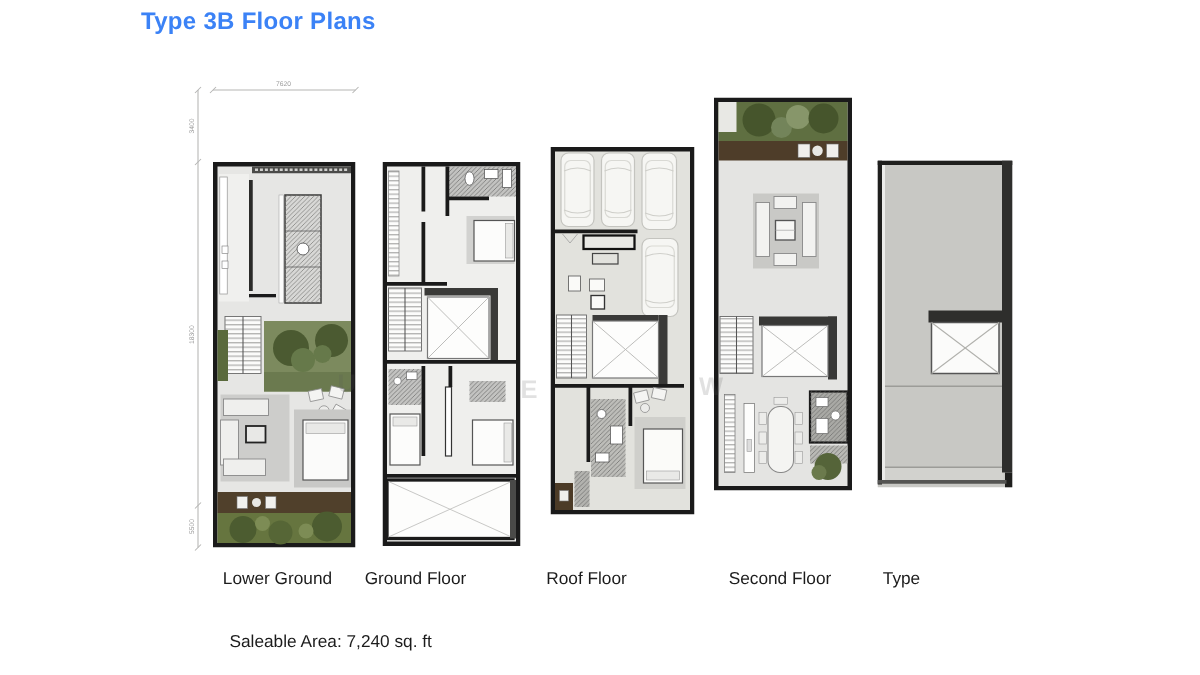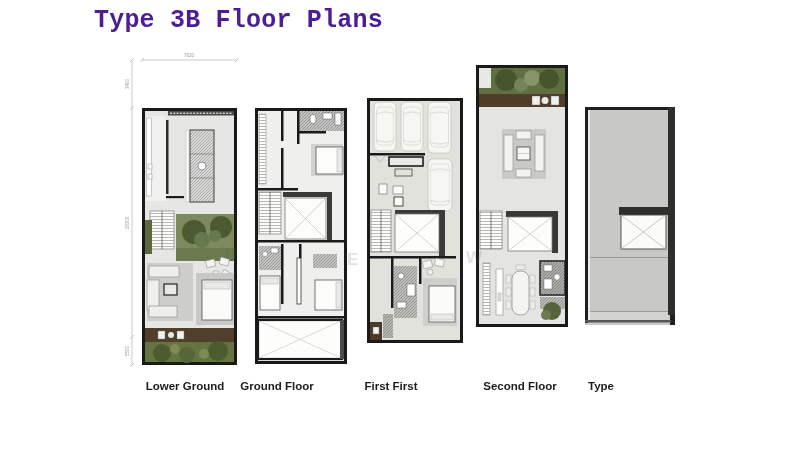--- a/index.html
+++ b/index.html
@@ -1,20 +1,20 @@
 <!DOCTYPE html>
 <html><head>
 <meta charset="utf-8">
 <style>
   html,body{margin:0;padding:0;background:#fff;}
   .stage{position:relative;width:800px;height:450px;background:#ffffff;overflow:hidden;
          font-family:"Liberation Sans", sans-serif;}
-  .title{position:absolute;left:94px;top:6px;font-size:25px;font-weight:600;color:#4c1d95;letter-spacing:0.2px;font-family:Liberation Mono, monospace;}
+  .title{position:absolute;left:94px;top:6px;font-size:16px;font-weight:600;color:#3b82f6;letter-spacing:0.2px;}
   .plan{position:absolute;}
-  .floor-label{position:absolute;top:380px;transform:translateX(-50%);font-size:11.5px;color:#1c1c1c;white-space:nowrap;font-weight:bold;}
+  .floor-label{position:absolute;top:380px;transform:translateX(-50%);font-size:11.5px;color:#1c1c1c;white-space:nowrap;}
   .footer{position:absolute;left:153px;top:422px;font-size:11.5px;color:#1c1c1c;}
   .dims{position:absolute;left:118px;top:48px;}
   .wm{position:absolute;font-size:17px;color:rgba(90,90,90,0.18);font-weight:bold;}
 </style>
 </head>
 <body>
 
 <div class="stage">
 
   <div class="title">Type 3B Floor Plans</div>
@@ -373,22 +373,23 @@
     <g>
       <rect x="34" y="100" width="49" height="8" fill="#2e2e2c"></rect>
       <rect x="36" y="108" width="45" height="34" fill="#fbfbfa" stroke="#555" stroke-width="1"></rect>
       <line x1="36" y1="108" x2="81" y2="142" stroke="#b0b0ac" stroke-width="0.7"></line>
       <line x1="81" y1="108" x2="36" y2="142" stroke="#b0b0ac" stroke-width="0.7"></line>
     </g>
   </svg>
 
   <div class="floor-label" style="left:185px">Lower Ground</div>
   <div class="floor-label" style="left:277px">Ground Floor</div>
-  <div class="floor-label" style="left:391px">First First</div>
+  <div class="floor-label" style="left:391px">Roof Floor</div>
   <div class="floor-label" style="left:520px">Second Floor</div>
   <div class="floor-label" style="left:601px">Type</div>
 
   <span class="wm" style="left:225px;top:246px">U</span>
   <span class="wm" style="left:347px;top:250px">E</span>
   <span class="wm" style="left:466px;top:248px">W</span>
 
+  <div class="footer">Saleable Area: 7,240 sq. ft</div>
 
 </div>
 
 </body></html>

